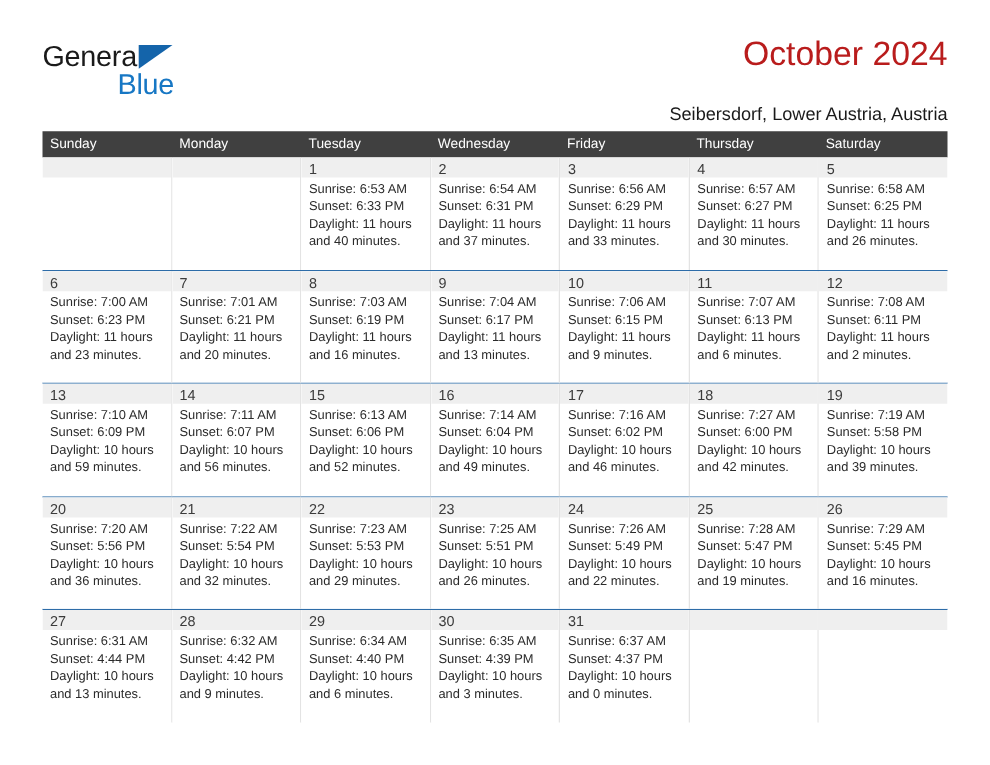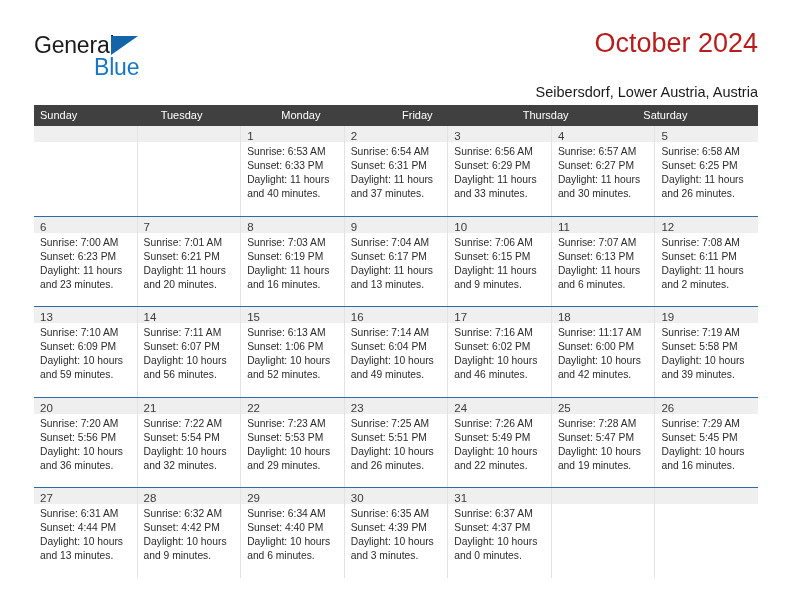--- a/index.html
+++ b/index.html
@@ -160,22 +160,23 @@
     <div class="title-block">
       <div class="cal-title">October 2024</div>
       <div class="cal-subtitle">Seibersdorf, Lower Austria, Austria</div>
     </div>
 
   </div>
 
   <div class="calendar">
     <div class="weekday-row" id="weekday-row">
         <div class="weekday">Sunday</div>
+        <div class="weekday">Monday</div>
         <div class="weekday">Tuesday</div>
-        <div class="weekday">Monday</div>
+        <div class="weekday">Wednesday</div>
         <div class="weekday">Friday</div>
         <div class="weekday">Thursday</div>
         <div class="weekday">Saturday</div>
       </div>
     <div id="weeks-container">
         <div class="week first">
           <div class="day">
             <div class="day-num-strip"><span class="day-num"></span></div>
           </div>
           <div class="day">
@@ -308,21 +309,21 @@
               <div class="info-line">Sunrise: 7:11 AM</div>
               <div class="info-line">Sunset: 6:07 PM</div>
               <div class="info-line">Daylight: 10 hours</div>
               <div class="info-line">and 56 minutes.</div>
             </div>
           </div>
           <div class="day">
             <div class="day-num-strip"><span class="day-num">15</span></div>
             <div class="day-info">
               <div class="info-line">Sunrise: 6:13 AM</div>
-              <div class="info-line">Sunset: 1:06 PM</div>
+              <div class="info-line">Sunset: 6:06 PM</div>
               <div class="info-line">Daylight: 10 hours</div>
               <div class="info-line">and 52 minutes.</div>
             </div>
           </div>
           <div class="day">
             <div class="day-num-strip"><span class="day-num">16</span></div>
             <div class="day-info">
               <div class="info-line">Sunrise: 7:14 AM</div>
               <div class="info-line">Sunset: 6:04 PM</div>
               <div class="info-line">Daylight: 10 hours</div>
@@ -334,21 +335,21 @@
             <div class="day-info">
               <div class="info-line">Sunrise: 7:16 AM</div>
               <div class="info-line">Sunset: 6:02 PM</div>
               <div class="info-line">Daylight: 10 hours</div>
               <div class="info-line">and 46 minutes.</div>
             </div>
           </div>
           <div class="day">
             <div class="day-num-strip"><span class="day-num">18</span></div>
             <div class="day-info">
-              <div class="info-line">Sunrise: 11:17 AM</div>
+              <div class="info-line">Sunrise: 7:27 AM</div>
               <div class="info-line">Sunset: 6:00 PM</div>
               <div class="info-line">Daylight: 10 hours</div>
               <div class="info-line">and 42 minutes.</div>
             </div>
           </div>
           <div class="day">
             <div class="day-num-strip"><span class="day-num">19</span></div>
             <div class="day-info">
               <div class="info-line">Sunrise: 7:19 AM</div>
               <div class="info-line">Sunset: 5:58 PM</div>

